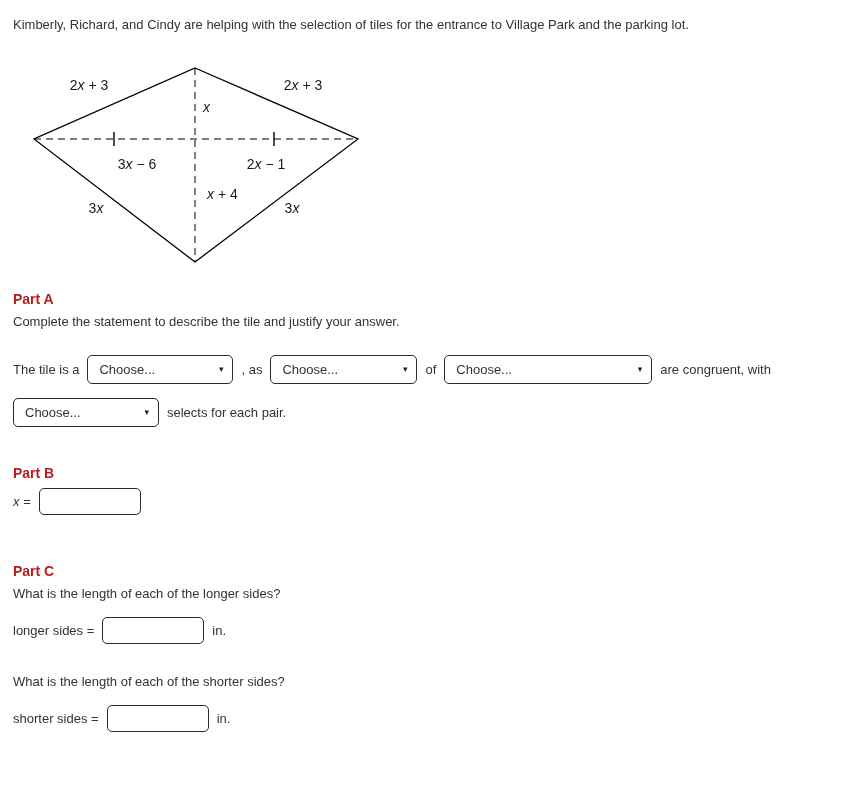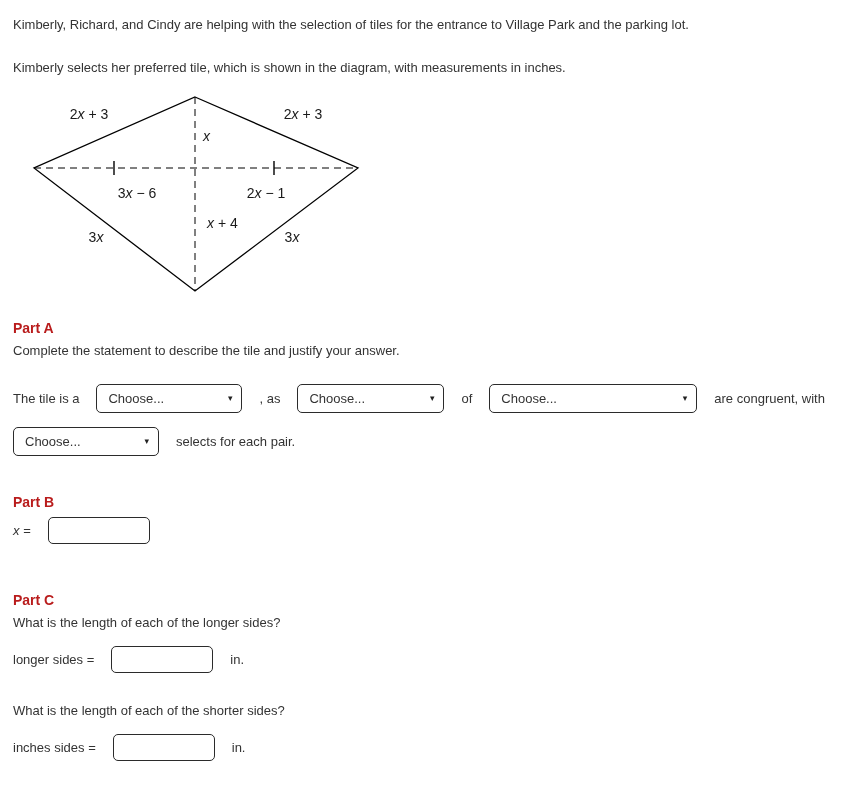--- a/index.html
+++ b/index.html
@@ -18,21 +18,21 @@
   svg text { font-family: "Liberation Sans", sans-serif; font-size: 14px; fill: #1a1a1a; }
   svg .var { font-style: italic; }
   .kite-outline { fill: none; stroke: #000; stroke-width: 1.3; }
   .diag { stroke: #000; stroke-width: 1; stroke-dasharray: 7 5; }
   .tick { stroke: #000; stroke-width: 1.4; }
 
   .part-title { font-size: 14px; font-weight: 700; color: #b91c1c; margin: 8px 0 7px; }
   .instruction { margin: 0 0 26px; }
   .question { margin: 0 0 16px; }
 
-  .row { display: flex; align-items: center; gap: 17px; margin: 0 0 14px; }
+  .row { display: flex; align-items: center; gap: 8px; margin: 0 0 14px; }
   .row .txt { white-space: nowrap; }
 
   .dropdown {
     display: inline-flex; align-items: center; justify-content: space-between;
     height: 29px; padding: 0 9px 0 11px;
     border: 1.5px solid #2b2b2b; border-radius: 5px;
     background: #fff; cursor: pointer; flex: 0 0 auto;
   }
   .dd-w1 { width: 146px; }
   .dd-w2 { width: 147px; }
@@ -55,21 +55,20 @@
   .section-c { margin-top: 48px; }
   .find-line { margin: 0 0 16px; }
   .gap-q { margin-top: 30px; }
 </style>
 </head>
 <body>
 
 <div class="page">
 
   <p class="para">Kimberly, Richard, and Cindy are helping with the selection of tiles for the entrance to Village Park and the parking lot.</p>
-  <p class="para second">Kimberly selects her preferred tile, which is shown in the diagram, with measurements in inches.</p>
 
   <div class="diagram-wrap">
     <svg width="362" height="216" viewBox="0 0 362 216">
       <polygon class="kite-outline" points="176,8 339,79 176,202 15,79"></polygon>
       <line class="diag" x1="176" y1="8" x2="176" y2="202"></line>
       <line class="diag" x1="15" y1="79" x2="339" y2="79"></line>
       <line class="tick" x1="95" y1="72" x2="95" y2="86"></line>
       <line class="tick" x1="255" y1="72" x2="255" y2="86"></line>
 
       <text x="70" y="30" text-anchor="middle"><tspan>2</tspan><tspan class="var">x</tspan><tspan>&nbsp;+ 3</tspan></text>
@@ -137,19 +136,19 @@
 
     <div class="row">
       <span class="txt">longer sides =</span>
       <input type="text" class="text-input" style="">
       <span class="txt">in.</span>
     </div>
 
     <p class="question gap-q">What is the length of each of the shorter sides?</p>
 
     <div class="row">
-      <span class="txt">inches sides =</span>
+      <span class="txt">shorter sides =</span>
       <input type="text" class="text-input" style="">
       <span class="txt">in.</span>
     </div>
   </div>
 
 </div>
 
 </body></html>

